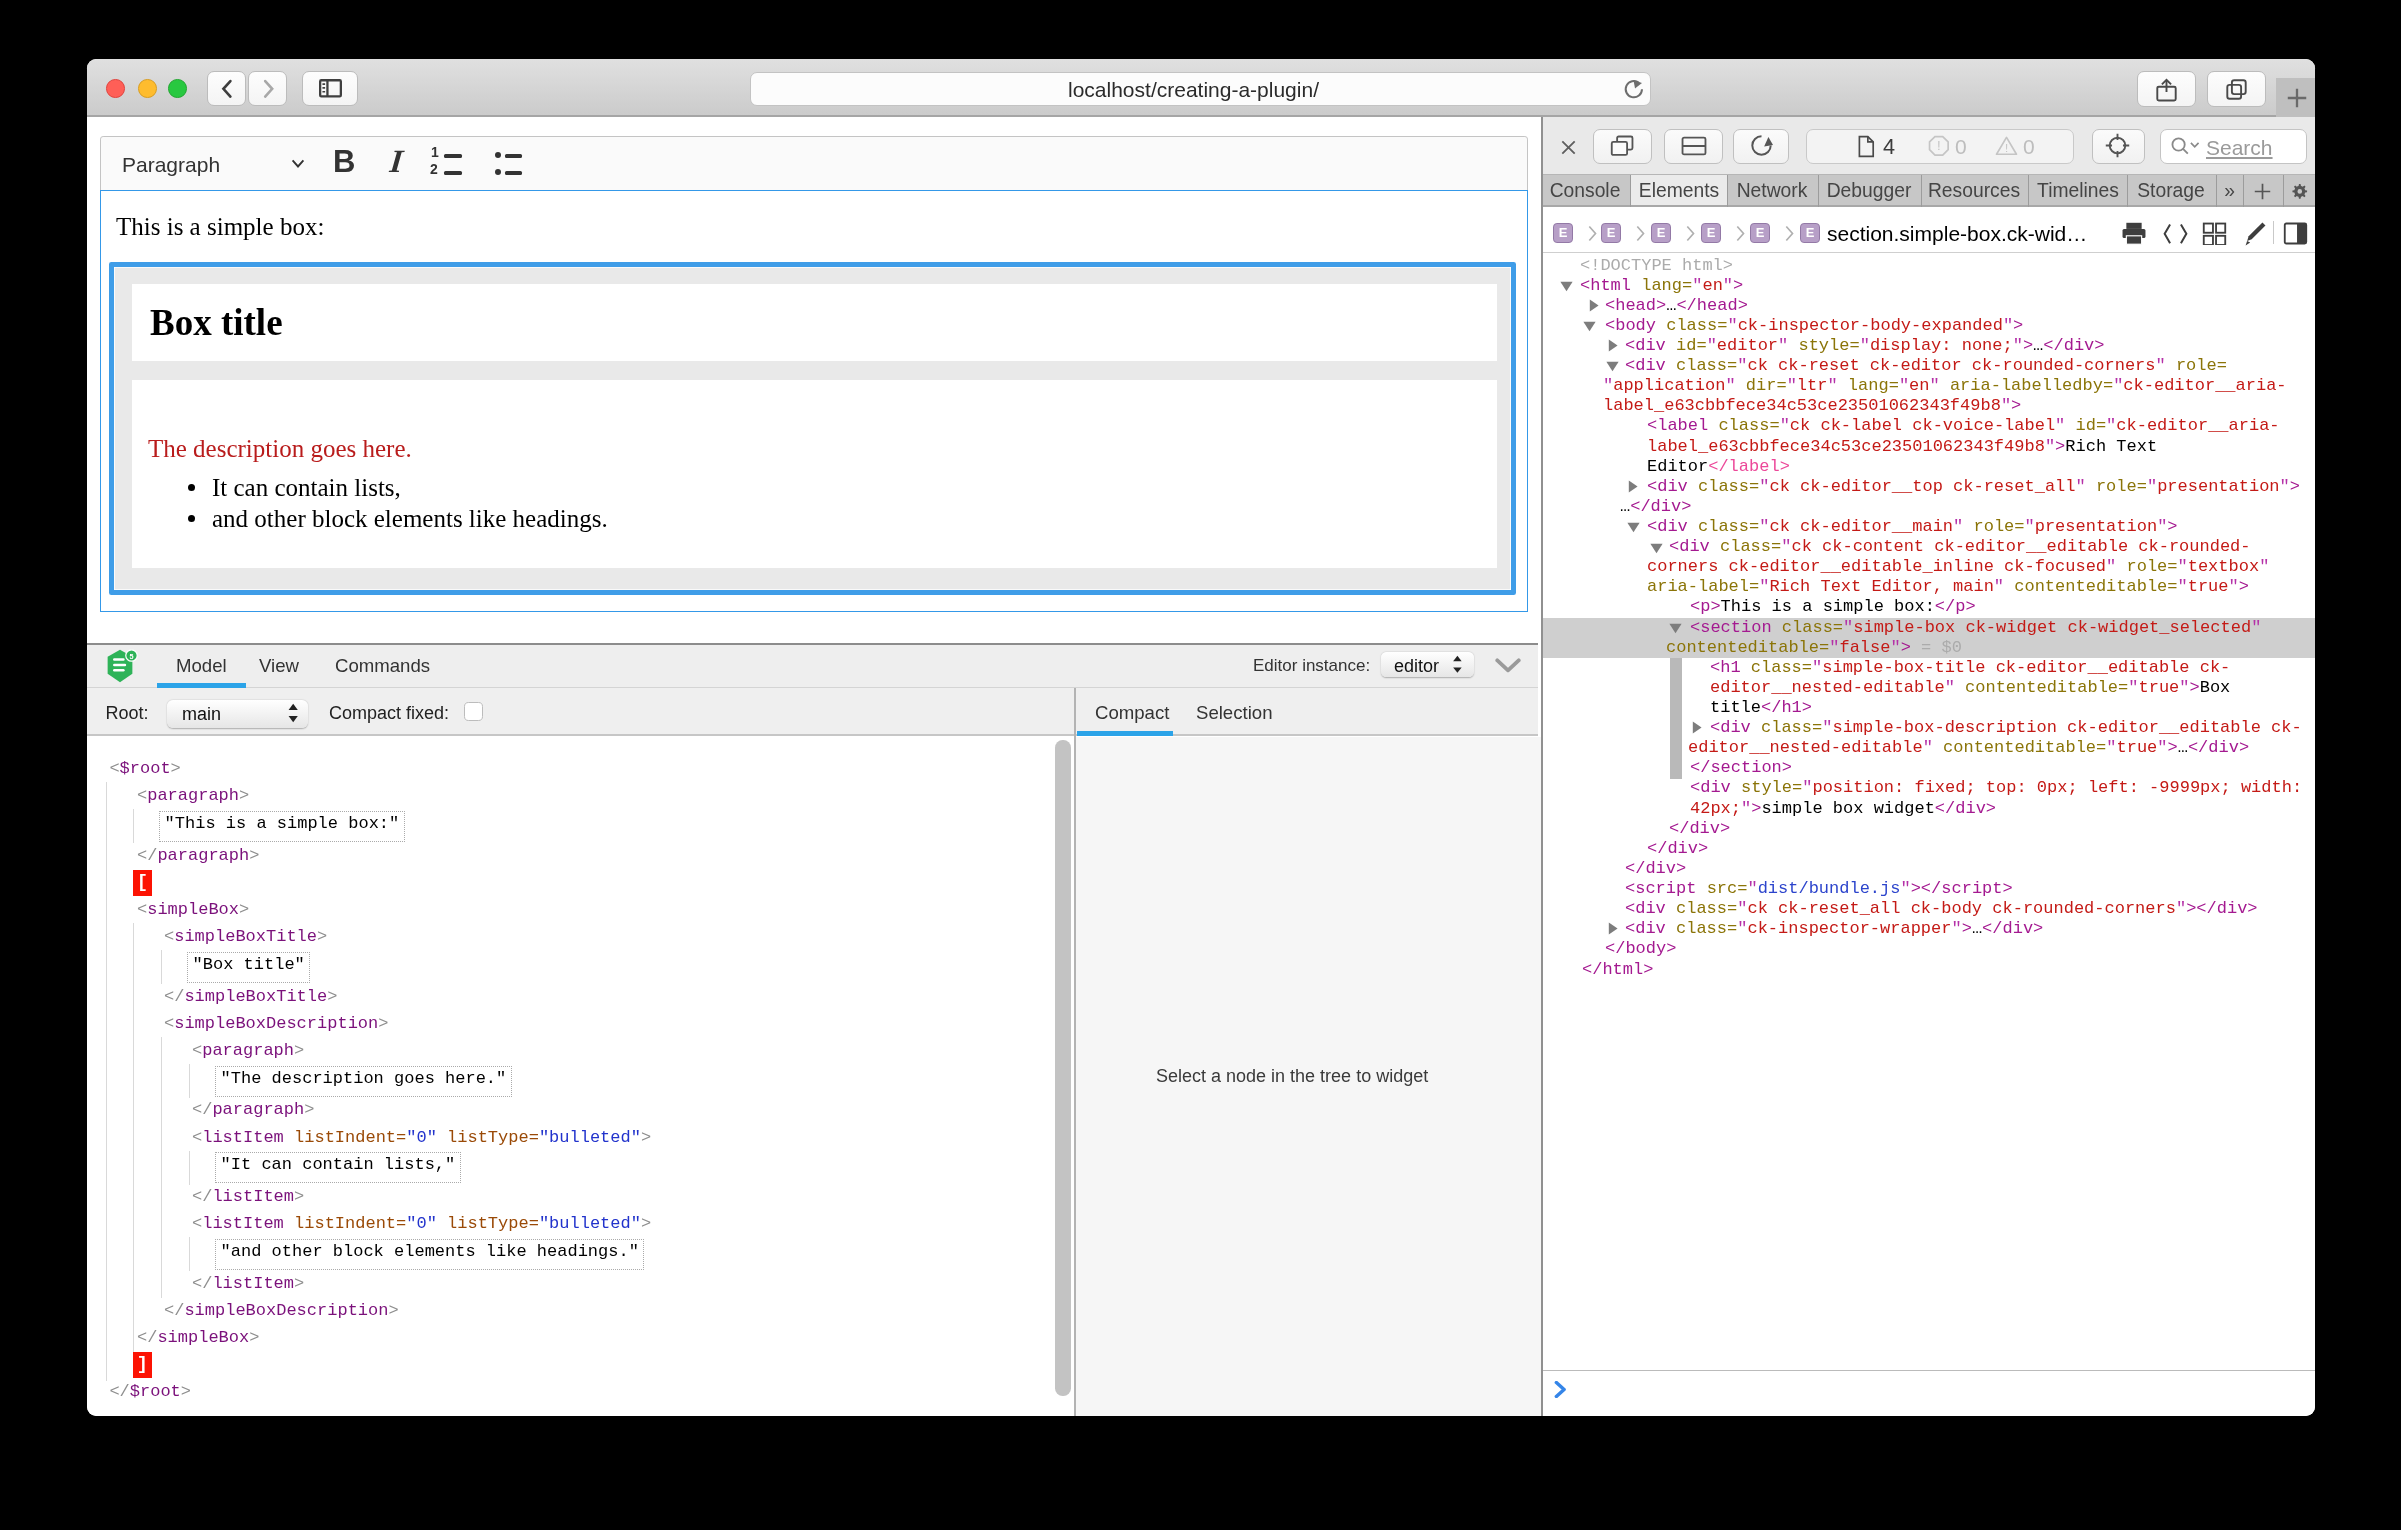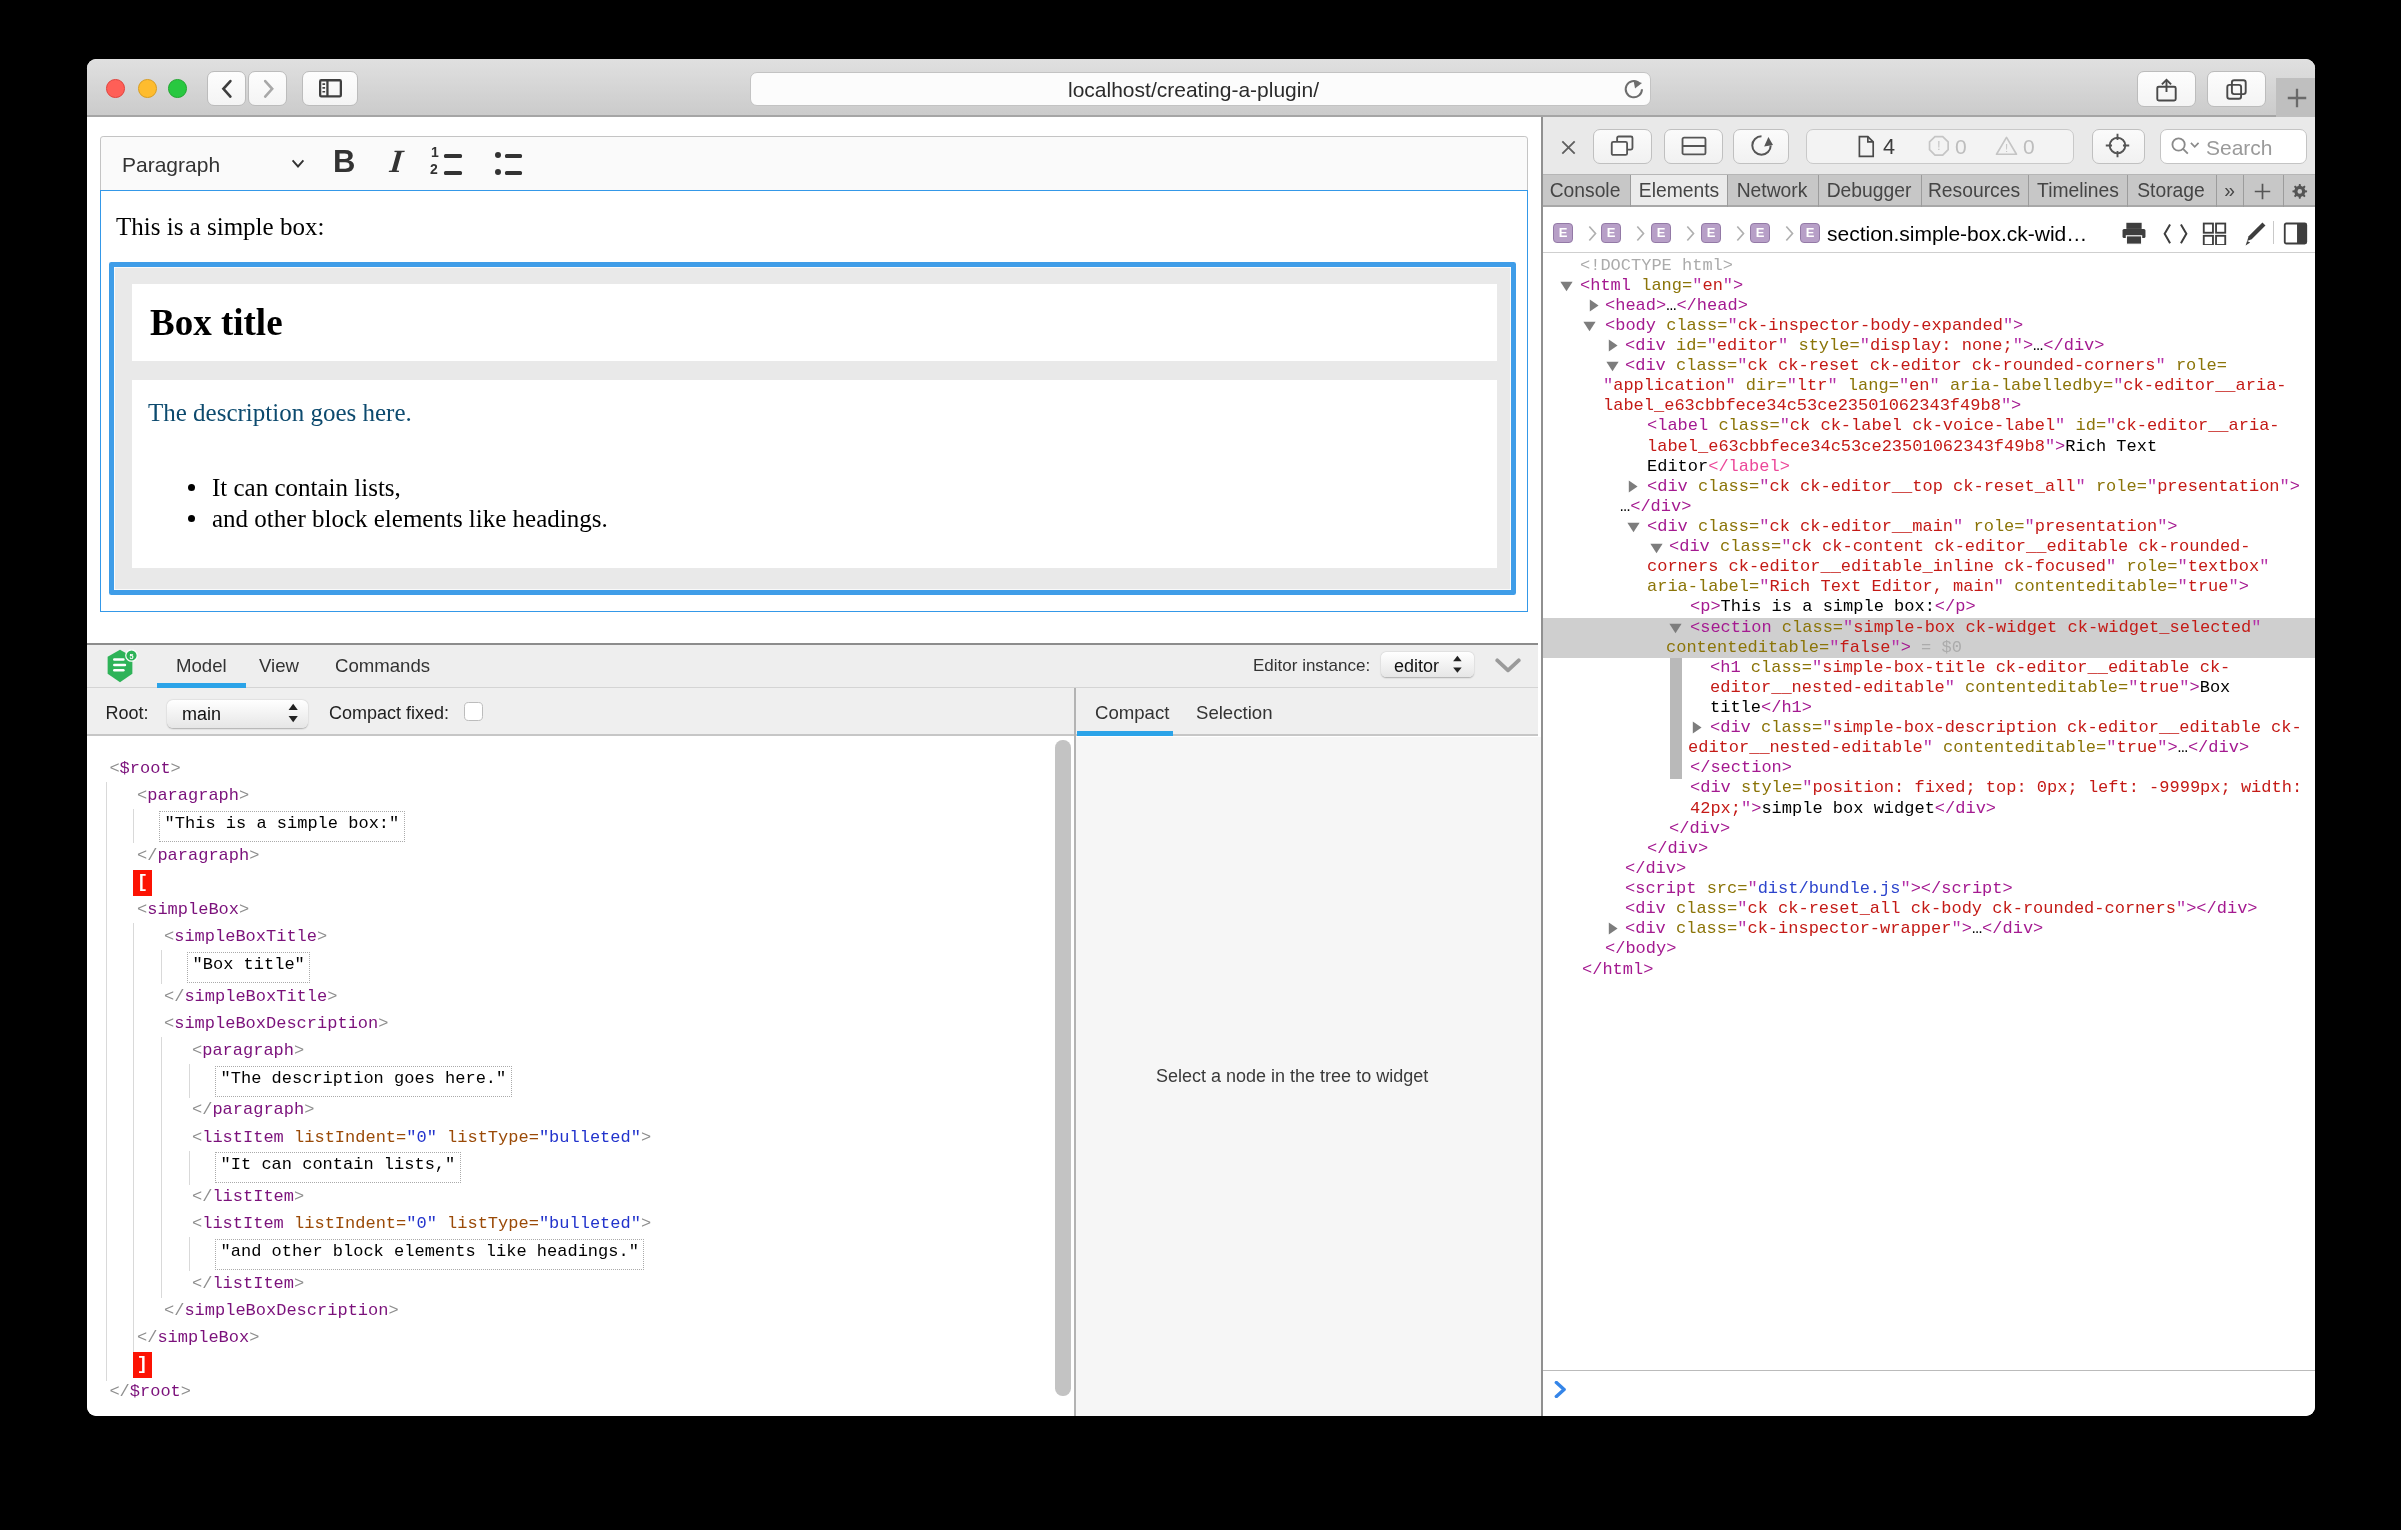--- a/index.html
+++ b/index.html
@@ -68,21 +68,21 @@
       <div style="position:absolute;left:408px;top:93px;width:6.2px;height:6.2px;background:#333;border-radius:50%;"></div>
       <div style="position:absolute;left:408px;top:110px;width:6.2px;height:6.2px;background:#333;border-radius:50%;"></div>
       <div style="position:absolute;left:418px;top:95px;width:17px;height:3.5px;background:#333;border-radius:1.5px;"></div>
       <div style="position:absolute;left:418px;top:112px;width:17px;height:3.5px;background:#333;border-radius:1.5px;"></div>
       <div style="position:absolute;left:13px;top:131px;width:1428px;height:422px;background:#fff;border:1.5px solid #3498e8;border-top-width:0.8px;box-sizing:border-box;"></div>
       <div style="position:absolute;left:29px;top:154px;white-space:pre;font:25px 'Liberation Serif',serif;color:#000;">This is a simple box:</div>
       <div style="position:absolute;left:22.4px;top:203px;width:1407px;height:333px;background:#e9e9e9;border:5.4px solid #3f9de8;border-radius:2.3px;box-sizing:border-box;box-shadow:inset 0 0 0 0.8px #ffffff;"></div>
       <div style="position:absolute;left:45px;top:225px;width:1365px;height:77px;background:#fff;"></div>
       <div style="position:absolute;left:63px;top:242px;white-space:pre;font:bold 37px 'Liberation Serif',serif;color:#000;">Box title</div>
       <div style="position:absolute;left:45px;top:321px;width:1365px;height:188px;background:#fff;"></div>
-      <div style="position:absolute;left:61px;top:340px;white-space:pre;font:25px 'Liberation Serif',serif;color:#0c4a6e;">The description goes here.</div>
+      <div style="position:absolute;left:61px;top:376px;white-space:pre;font:25px 'Liberation Serif',serif;color:#b91c1c;">The description goes here.</div>
       <div style="position:absolute;left:101px;top:425px;width:7px;height:7px;background:#000;border-radius:50%;"></div>
       <div style="position:absolute;left:125px;top:415px;white-space:pre;font:25px 'Liberation Serif',serif;color:#000;">It can contain lists,</div>
       <div style="position:absolute;left:101px;top:456px;width:7px;height:7px;background:#000;border-radius:50%;"></div>
       <div style="position:absolute;left:125px;top:446px;white-space:pre;font:25px 'Liberation Serif',serif;color:#000;text-align:right;">and other block elements like headings.</div>
       <div style="position:absolute;left:0px;top:584px;width:1451px;height:1.5px;background:#8c8c8c;"></div>
       <div style="position:absolute;left:0px;top:586px;width:1451px;height:43px;background:#eeeeee;"></div>
       <div style="position:absolute;left:0px;top:628px;width:1451px;height:0.8px;background:#d4d4d4;"></div>
       <svg style="position:absolute;left:18.6px;top:590px;" width="28" height="34" viewBox="0 0 36 44">
         <path d="M18 1 L34 10 V32 L18 43 L2 32 V10 Z" fill="#2eb358"></path>
 <rect x="9" y="12" width="15" height="3.2" rx="1.6" fill="#fff"></rect>
@@ -199,21 +199,21 @@
         <line x1="16" y1="23" x2="16" y2="31" stroke="#555" stroke-width="2.4"></line>
         <line x1="1" y1="16" x2="9" y2="16" stroke="#555" stroke-width="2.4"></line>
         <line x1="23" y1="16" x2="31" y2="16" stroke="#555" stroke-width="2.4"></line>
       </svg>
       <div style="position:absolute;left:2073px;top:70px;width:147px;height:35px;background:#fff;border:0.8px solid #c4c4c4;border-radius:7px;box-sizing:border-box;"></div>
       <svg style="position:absolute;left:2083px;top:77px;" width="31" height="20" viewBox="0 0 40 26">
         <circle cx="11" cy="11" r="8" stroke="#8a8a8a" stroke-width="2.4" fill="none"></circle>
         <line x1="16.5" y1="16.5" x2="23" y2="23" stroke="#8a8a8a" stroke-width="2.4"></line>
         <path d="M27 9 L32 14 L37 9" stroke="#8a8a8a" stroke-width="2.2" fill="none"></path>
       </svg>
-      <div style="position:absolute;left:2119px;top:77px;white-space:pre;font:21px 'Liberation Sans',sans-serif;color:#9a9a9a;">Search</div>
+      <div style="position:absolute;left:2119px;top:77px;white-space:pre;font:21px 'Liberation Sans',sans-serif;color:#9a9a9a;text-decoration:underline;">Search</div>
       <div style="position:absolute;left:1456px;top:116px;width:772px;height:32px;background:#c7c7c7;"></div>
       <div style="position:absolute;left:1543px;top:116px;width:97px;height:32px;background:#ebebeb;"></div>
       <div style="position:absolute;left:1456px;top:146px;width:772px;height:1.5px;background:#a8a8a8;"></div>
       <div style="position:absolute;left:1543px;top:116px;width:0.8px;height:32px;background:#9c9c9c;"></div>
       <div style="position:absolute;left:1640px;top:116px;width:0.8px;height:32px;background:#9c9c9c;"></div>
       <div style="position:absolute;left:1731px;top:116px;width:0.8px;height:32px;background:#9c9c9c;"></div>
       <div style="position:absolute;left:1834px;top:116px;width:0.8px;height:32px;background:#9c9c9c;"></div>
       <div style="position:absolute;left:1941px;top:116px;width:0.8px;height:32px;background:#9c9c9c;"></div>
       <div style="position:absolute;left:2040px;top:116px;width:0.8px;height:32px;background:#9c9c9c;"></div>
       <div style="position:absolute;left:2129px;top:116px;width:0.8px;height:32px;background:#9c9c9c;"></div>

